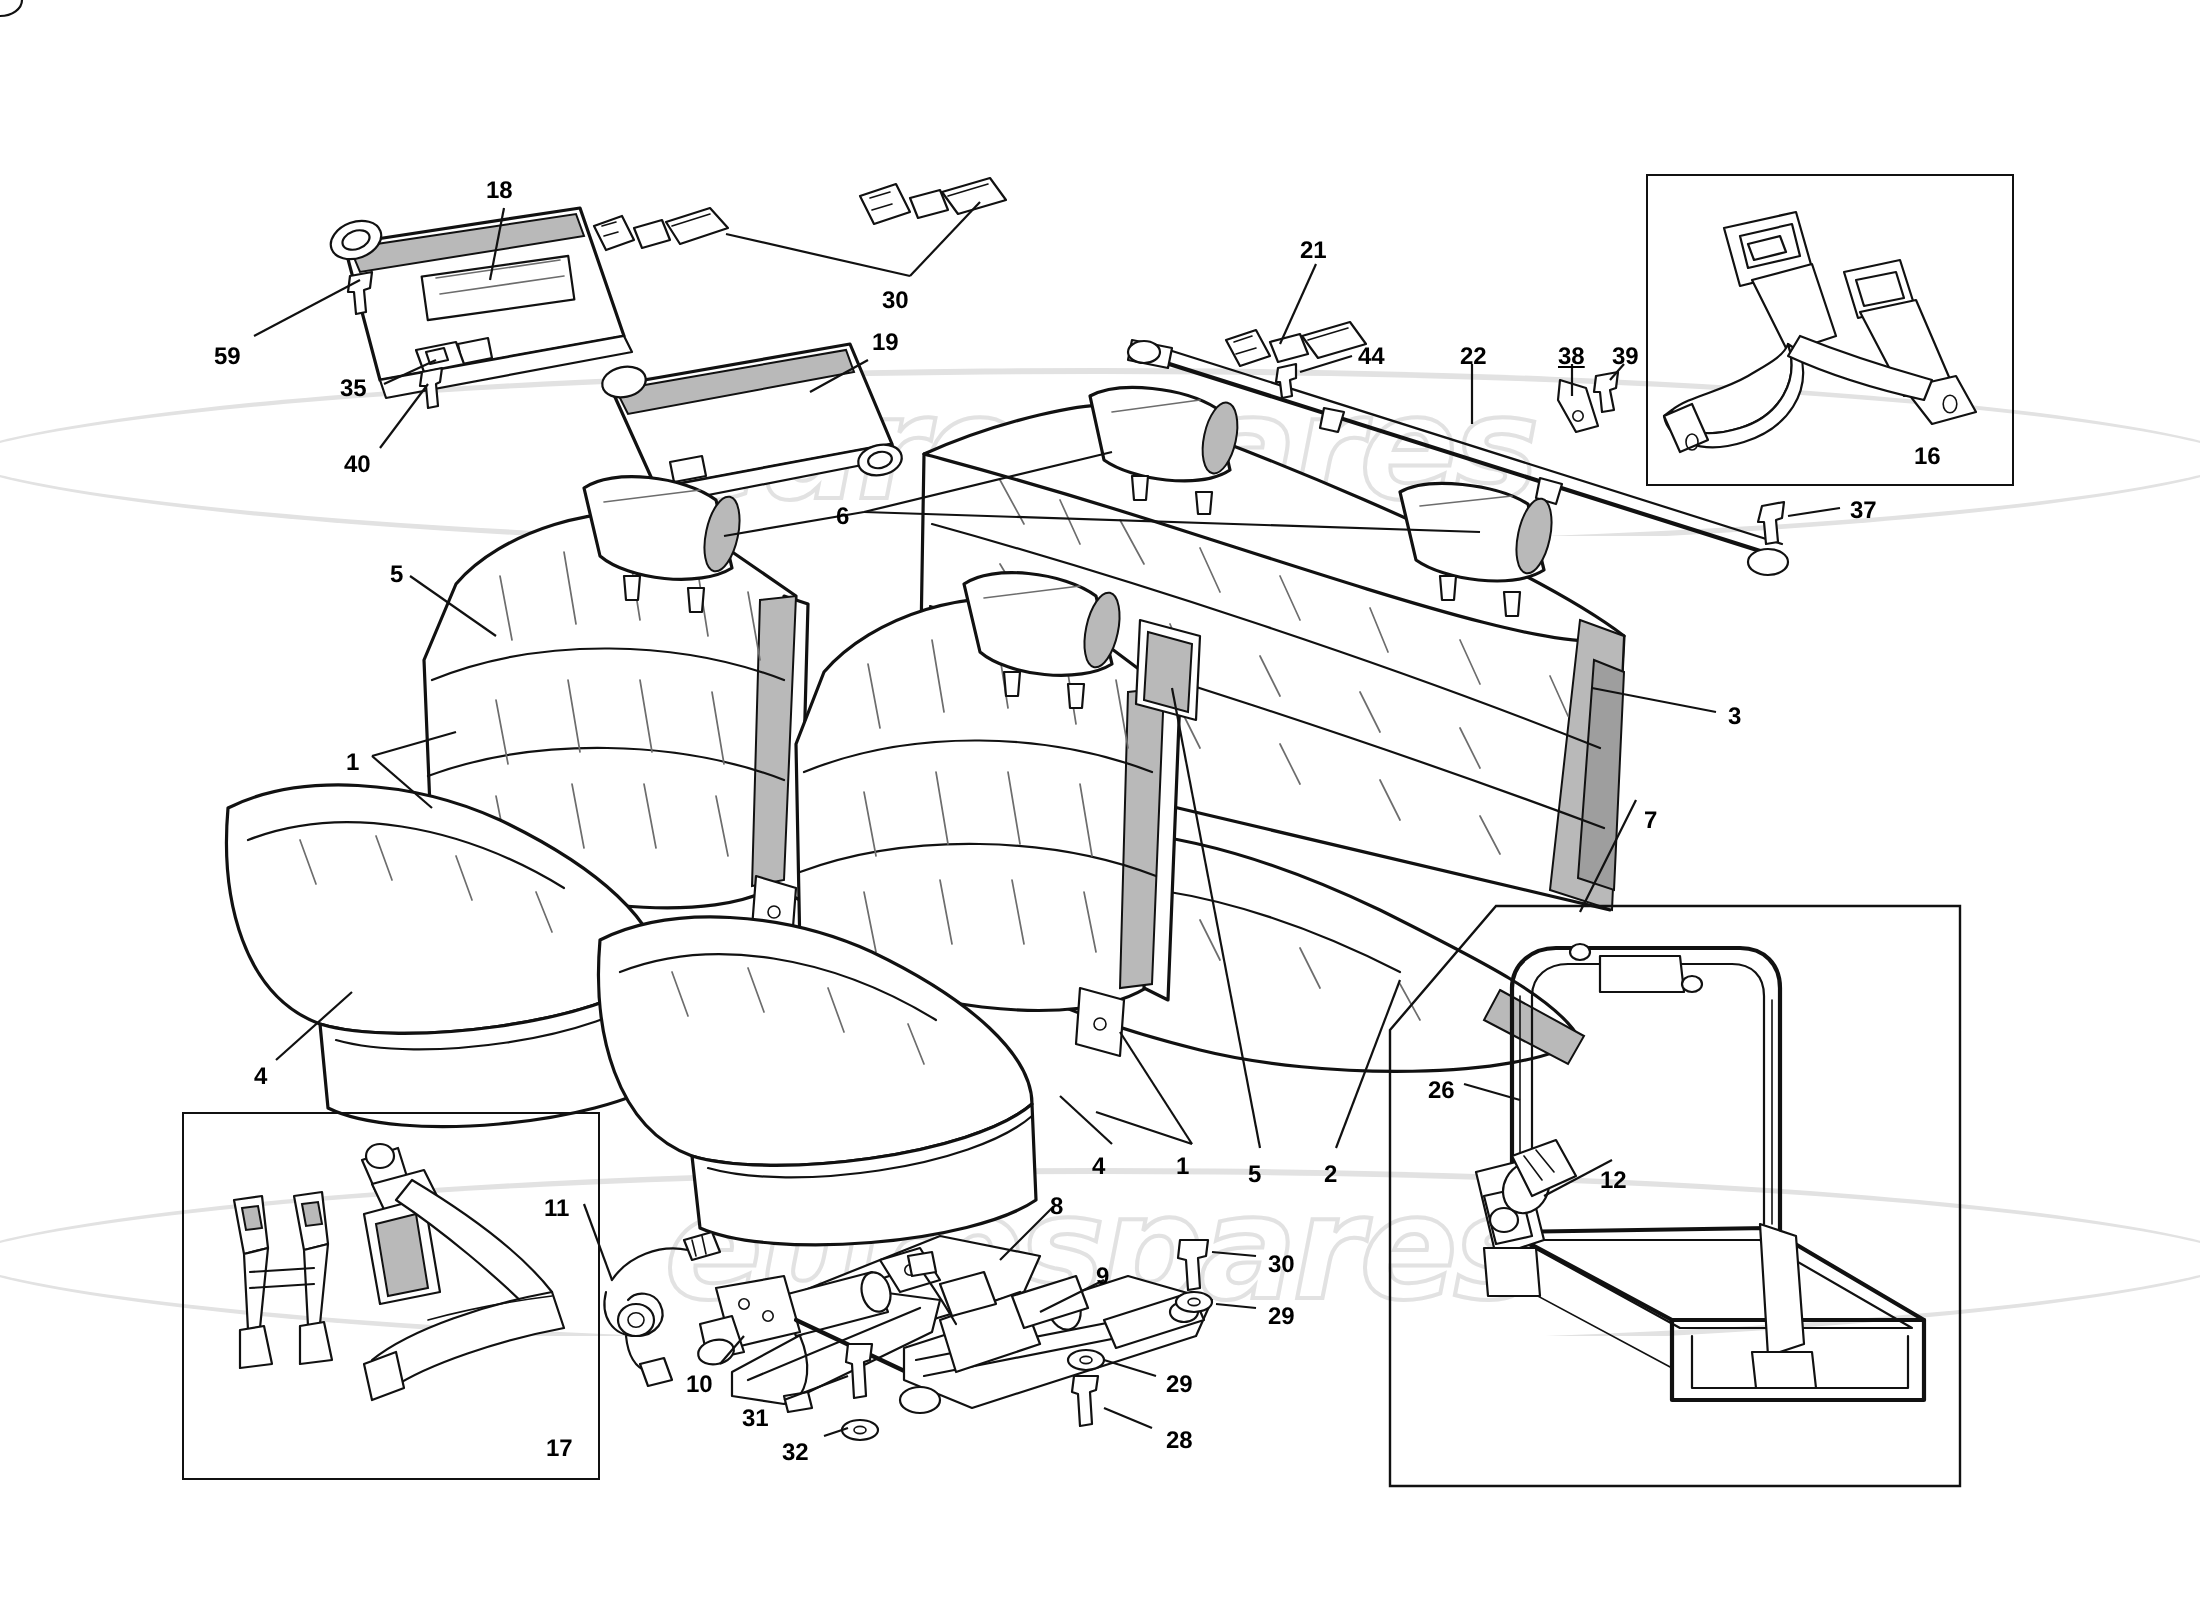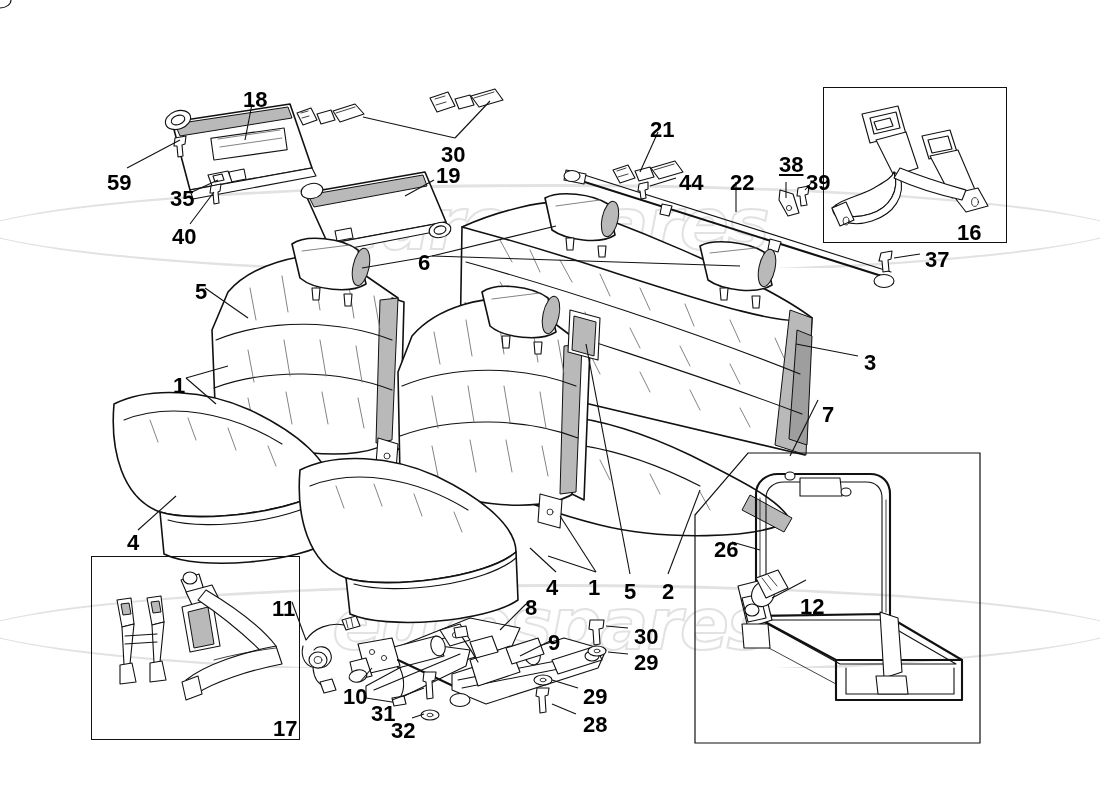--- a/index.html
+++ b/index.html
@@ -33,21 +33,21 @@
     border-bottom:3px solid #ededed;
     border-radius:50%/0 0 100% 100%;
     top:40px;
   }
 
   
   .lbl{
     position:absolute;
     font-family:"Liberation Sans", sans-serif;
     font-weight:bold;
-    font-size:22px;
+    font-size:12px;
     color:#000;
     line-height:1;
     white-space:nowrap;
   }
 
   
   .inset{position:absolute;border:1.2px solid #111;background:transparent;}
 
   
   #art{position:absolute;left:0;top:0;width:1100px;height:800px;}
@@ -460,21 +460,21 @@
   <div id="callout-layer">
       <div class="lbl" style="left: 243px; top: 89px;">18</div>
       <div class="lbl" style="left: 441px; top: 144px;">30</div>
       <div class="lbl" style="left: 107px; top: 172px;">59</div>
       <div class="lbl" style="left: 170px; top: 188px;">35</div>
       <div class="lbl" style="left: 172px; top: 226px; text-align: right;">40</div>
       <div class="lbl" style="left: 424px; top: 165px; margin-left: 12px;">19</div>
       <div class="lbl" style="left: 650px; top: 119px;">21</div>
       <div class="lbl" style="left: 679px; top: 172px;">44</div>
       <div class="lbl" style="left: 730px; top: 172px;">22</div>
-      <div class="lbl" style="left: 779px; top: 154px; text-decoration: underline;">38</div>
+      <div class="lbl" style="left: 779px; top: 172px; text-decoration: underline;">38</div>
       <div class="lbl" style="left: 806px; top: 172px;">39</div>
       <div class="lbl" style="left: 957px; top: 222px;">16</div>
       <div class="lbl" style="left: 925px; top: 249px;">37</div>
       <div class="lbl" style="left: 418px; top: 252px;">6</div>
       <div class="lbl" style="left: 195px; top: 281px;">5</div>
       <div class="lbl" style="left: 173px; top: 375px;">1</div>
       <div class="lbl" style="left: 864px; top: 352px;">3</div>
       <div class="lbl" style="left: 822px; top: 404px;">7</div>
       <div class="lbl" style="left: 127px; top: 532px;">4</div>
       <div class="lbl" style="left: 546px; top: 577px;">4</div>
@@ -486,16 +486,16 @@
       <div class="lbl" style="left: 548px; top: 632px;">9</div>
       <div class="lbl" style="left: 634px; top: 626px;">30</div>
       <div class="lbl" style="left: 634px; top: 652px;">29</div>
       <div class="lbl" style="left: 343px; top: 686px;">10</div>
       <div class="lbl" style="left: 371px; top: 703px;">31</div>
       <div class="lbl" style="left: 583px; top: 686px;">29</div>
       <div class="lbl" style="left: 391px; top: 720px;">32</div>
       <div class="lbl" style="left: 583px; top: 714px;">28</div>
       <div class="lbl" style="left: 273px; top: 718px;">17</div>
       <div class="lbl" style="left: 714px; top: 539px;">26</div>
-      <div class="lbl" style="left: 800px; top: 596px;">12</div>
+      <div class="lbl" style="left: 800px; top: 584px;">12</div>
     </div>
 
 </div>
 
 </body></html>

